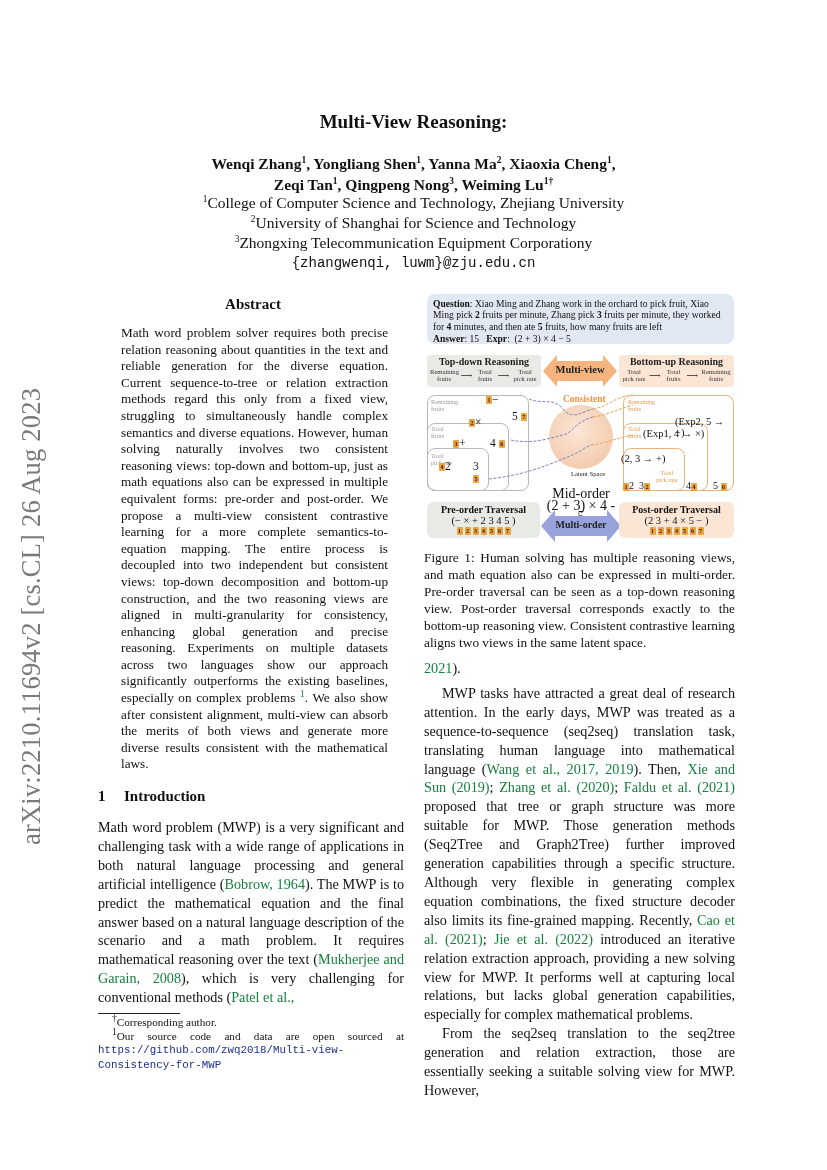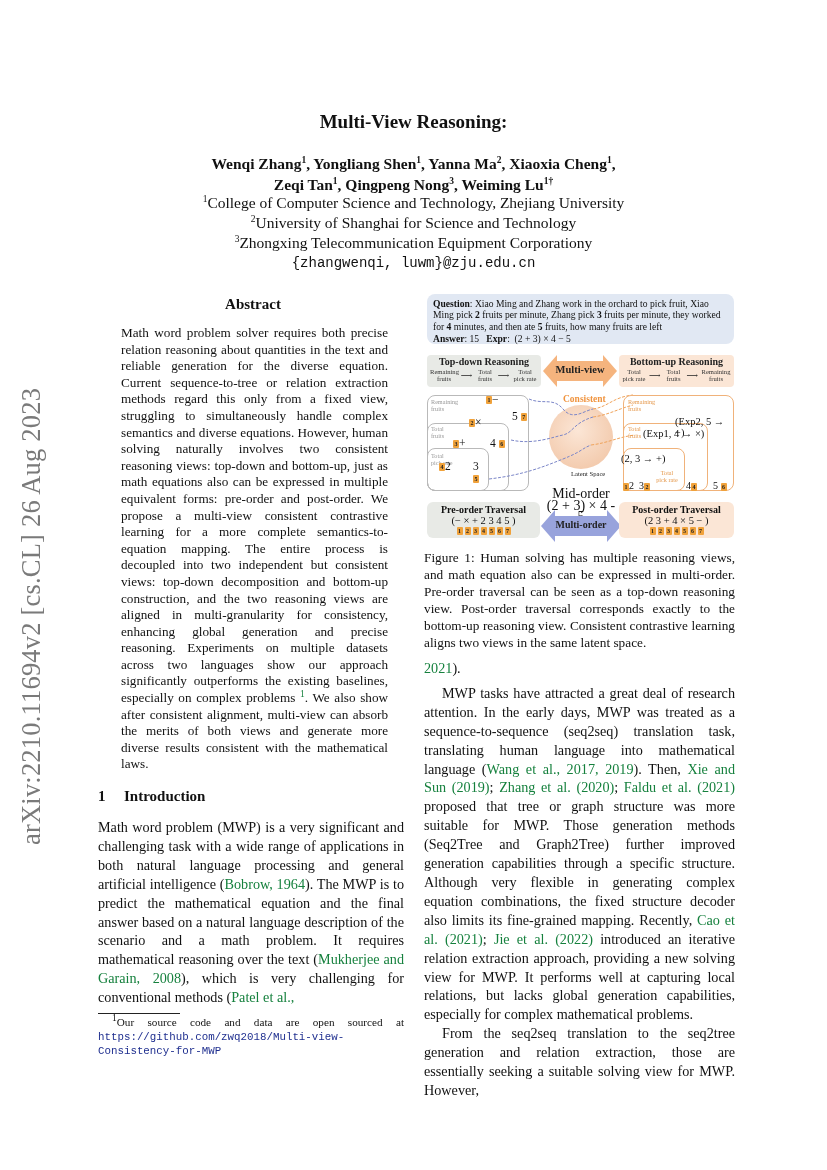--- a/index.html
+++ b/index.html
@@ -99,20 +99,21 @@
 </div>
 
 <div class="abs-head">Abstract</div>
 <div class="abs-body"><span>Math word problem solver requires both precise relation reasoning about quantities in the text and reliable generation for the diverse equation. Current sequence-to-tree or relation extraction methods regard this only from a fixed view, struggling to simultaneously handle complex semantics and diverse equations. However, human solving naturally involves two consistent reasoning views: top-down and bottom-up, just as math equations also can be expressed in multiple equivalent forms: pre-order and post-order. We propose a multi-view consistent contrastive learning for a more complete semantics-to-equation mapping. The entire process is decoupled into two independent but consistent views: top-down decomposition and bottom-up construction, and the two reasoning views are aligned in multi-granularity for consistency, enhancing global generation and precise reasoning. Experiments on multiple datasets across two languages show our approach significantly outperforms the existing baselines, especially on complex problems </span><sup class="cite">1</sup><span>. We also show after consistent alignment, multi-view can absorb the merits of both views and generate more diverse results consistent with the mathematical laws.</span></div>
 
 <div class="sec-head"><span class="num">1</span><span>Introduction</span></div>
 <div class="intro"><span>Math word problem (MWP) is a very significant and challenging task with a wide range of applications in both natural language processing and general artificial intelligence (</span><span class="cite">Bobrow, 1964</span><span>). The MWP is to predict the mathematical equation and the final answer based on a natural language description of the scenario and a math problem. It requires mathematical reasoning over the text (</span><span class="cite">Mukherjee and Garain, 2008</span><span>), which is very challenging for conventional methods (</span><span class="cite">Patel et al.,</span></div>
 
 <div class="fn-rule"></div>
 <div class="footnotes">
+  <div class="fn-line1"><sup>†</sup><span>Corresponding author.</span></div>
   <div class="fn-line2"><sup>1</sup><span>Our source code and data are open sourced at </span><span class="url">https://github.com/zwq2018/Multi-view-Consistency-for-MWP</span></div>
 </div>
 
 <div class="figure">
   <div class="qbox">
     <b>Question</b>: <span>Xiao Ming and Zhang work in the orchard to pick fruit, Xiao Ming pick </span><b>2</b><span> fruits per minute, Zhang pick </span><b>3</b><span> fruits per minute, they worked for </span><b>4</b><span> minutes, and then ate </span><b>5</b><span> fruits, how many fruits are left</span>
     <div style="margin-top:1px"><b>Answer</b>: <span>15</span>&nbsp;&nbsp;&nbsp;<b>Expr</b>:&nbsp; <span>(2 + 3) × 4 − 5</span></div>
   </div>
 
   <div class="view-box td">

